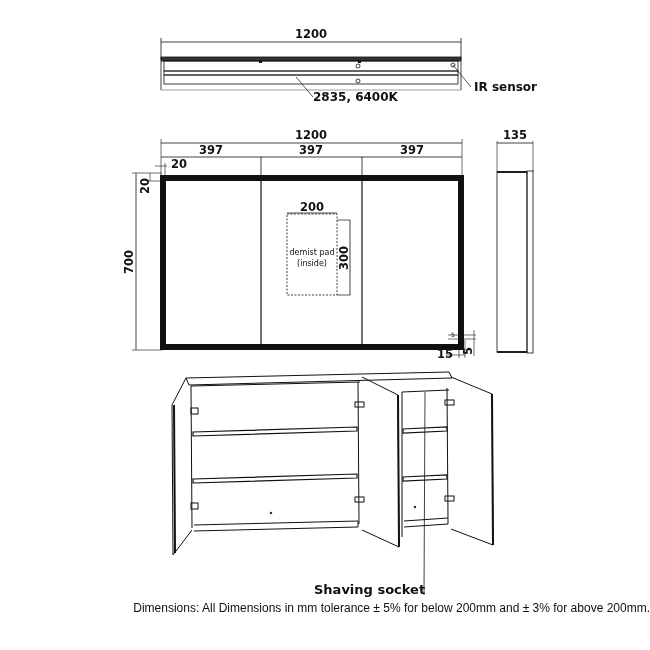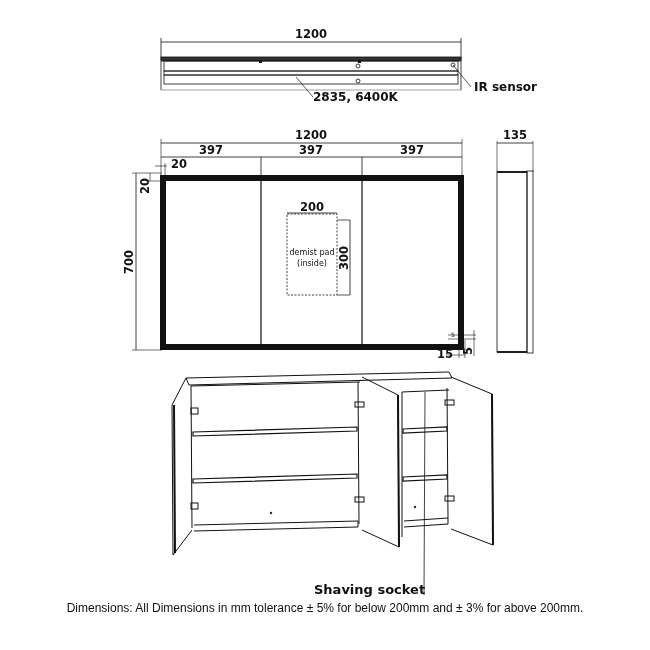--- a/index.html
+++ b/index.html
@@ -2,21 +2,21 @@
 <html><head>
 <meta charset="utf-8">
 <style>
   html, body { margin: 0; padding: 0; background: #ffffff; }
   body { width: 650px; height: 650px; overflow: hidden; position: relative; font-family: "DejaVu Sans", sans-serif; }
   #canvas { position: absolute; left: 0; top: 0; width: 650px; height: 650px; }
   svg text { font-family: "DejaVu Sans", sans-serif; fill: #111; }
   .dim { font-size: 11.5px; font-weight: bold; }
   .callout { font-size: 12px; font-weight: bold; }
   .small { font-size: 8px; }
-  .footer { position: absolute; left: 0; width: 650px; top: 601px; text-align: center; font-family: "Liberation Sans", sans-serif; font-size: 12px; color: #111; }
+  .footer { position: absolute; left: 0; width: 650px; top: 601px; text-align: right; font-family: "Liberation Sans", sans-serif; font-size: 12px; color: #111; }
 </style>
 </head>
 <body>
 
 <svg id="canvas" viewBox="0 0 650 650" xmlns="http://www.w3.org/2000/svg">
 
   <g stroke="#111" fill="none">
 
     <line x1="161" y1="42" x2="461" y2="42" stroke-width="0.8"></line>
     <line x1="161" y1="38" x2="161" y2="60" stroke-width="0.8"></line>

